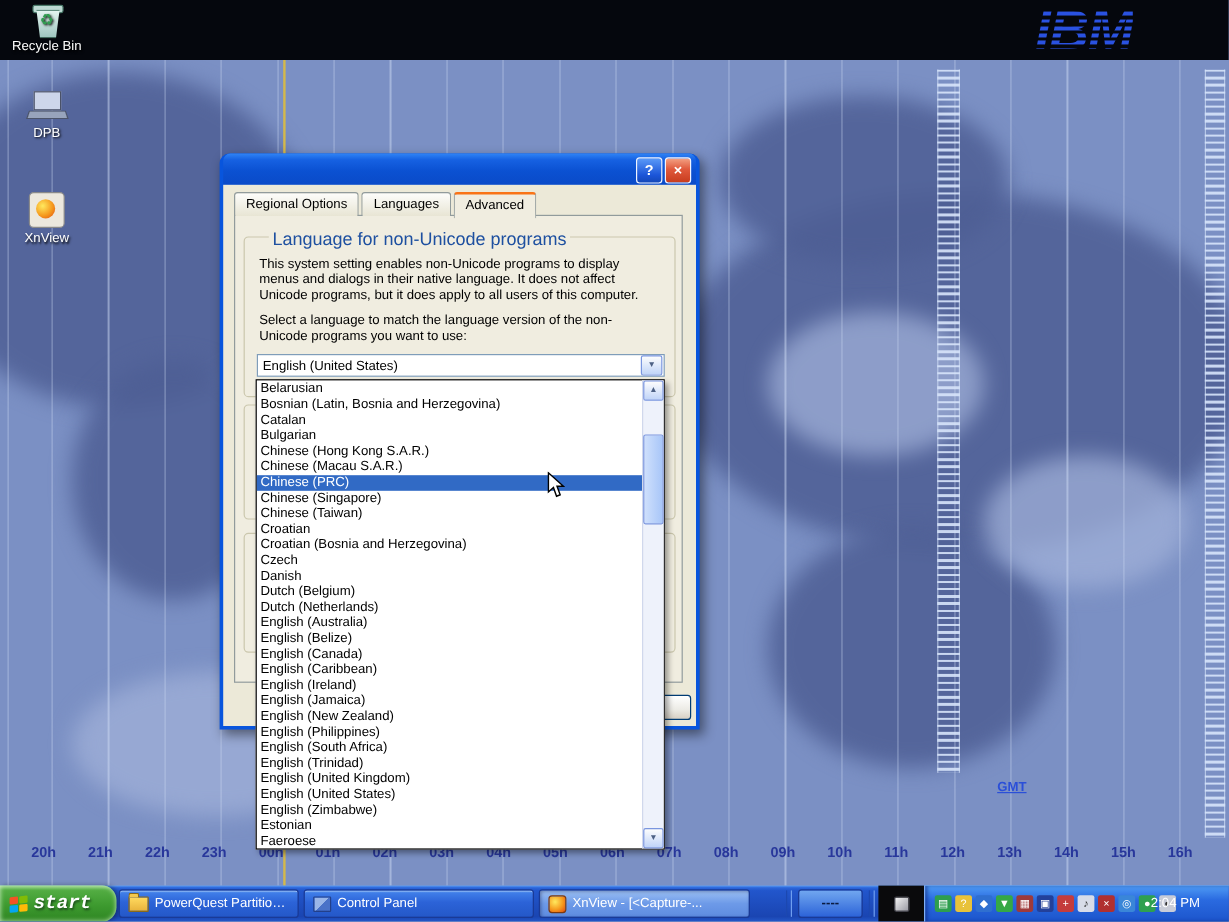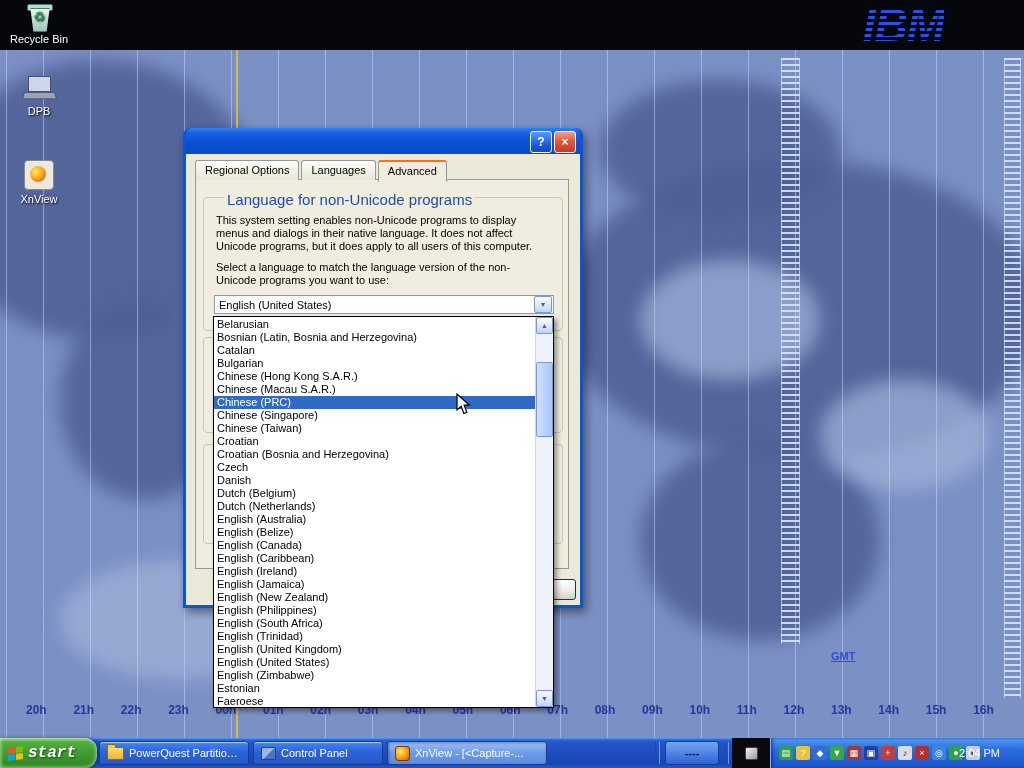--- a/index.html
+++ b/index.html
@@ -116,21 +116,21 @@
   .start-flag span{border-radius:1px;}
   .fl-r{background:#f35325;} .fl-g{background:#81bc06;} .fl-b{background:#05a6f0;} .fl-y{background:#ffba08;}
   .start-label{color:#fff;font-size:16px;font-weight:bold;font-style:italic;text-shadow:1px 1px 2px #1a4a1a;font-family:Liberation Mono, monospace;}
   .task-btn{height:24px;margin:0 2px;border:1px solid #1a3a96;border-radius:3px;box-sizing:border-box;
     display:flex;align-items:center;gap:5px;padding:0 7px;color:#fff;font-size:11px;
     background:linear-gradient(180deg,#71a7f0 0%,#3f7de8 10%,#2c63d8 45%,#2458c8 100%);
     box-shadow:inset 0 1px 0 rgba(255,255,255,.4);white-space:nowrap;overflow:hidden;}
   .task-btn .t-label{overflow:hidden;text-overflow:ellipsis;}
   .task-btn.active{background:linear-gradient(180deg,#9cc0f4,#6d9ae8 50%,#5e8ce0);
     box-shadow:inset 1px 1px 3px rgba(0,0,40,.35);}
-  .tb1{width:150px;} .tb2{width:130px;} .tb3{width:160px;text-align:right;}
+  .tb1{width:150px;} .tb2{width:192px;} .tb3{width:176px;text-align:right;}
   .icon-folder{width:15px;height:11px;flex:none;background:linear-gradient(#ffd95e,#e8b33c);
     border:1px solid #8a6a1a;border-radius:1px;position:relative;}
   .icon-folder::before{content:"";position:absolute;top:-4px;left:-1px;width:7px;height:3px;
     background:#f4c84e;border:1px solid #8a6a1a;border-bottom:none;border-radius:2px 2px 0 0;}
   .icon-cpanel{width:13px;height:11px;flex:none;background:linear-gradient(135deg,#9ab6e8 50%,#4a72c8 50%);
     border:1px solid #23408a;border-radius:1px;}
   .icon-xnview{width:13px;height:13px;flex:none;border-radius:3px;border:1px solid #7a3a10;
     background:radial-gradient(circle at 35% 35%,#ffe95e,#f59a1e 55%,#e04a10);}
   .tb-spacer{flex:1;}
   .tb-sep{width:3px;height:22px;margin:0 3px;border-left:1px solid #1c48b0;border-right:1px solid #6f9ef0;}

